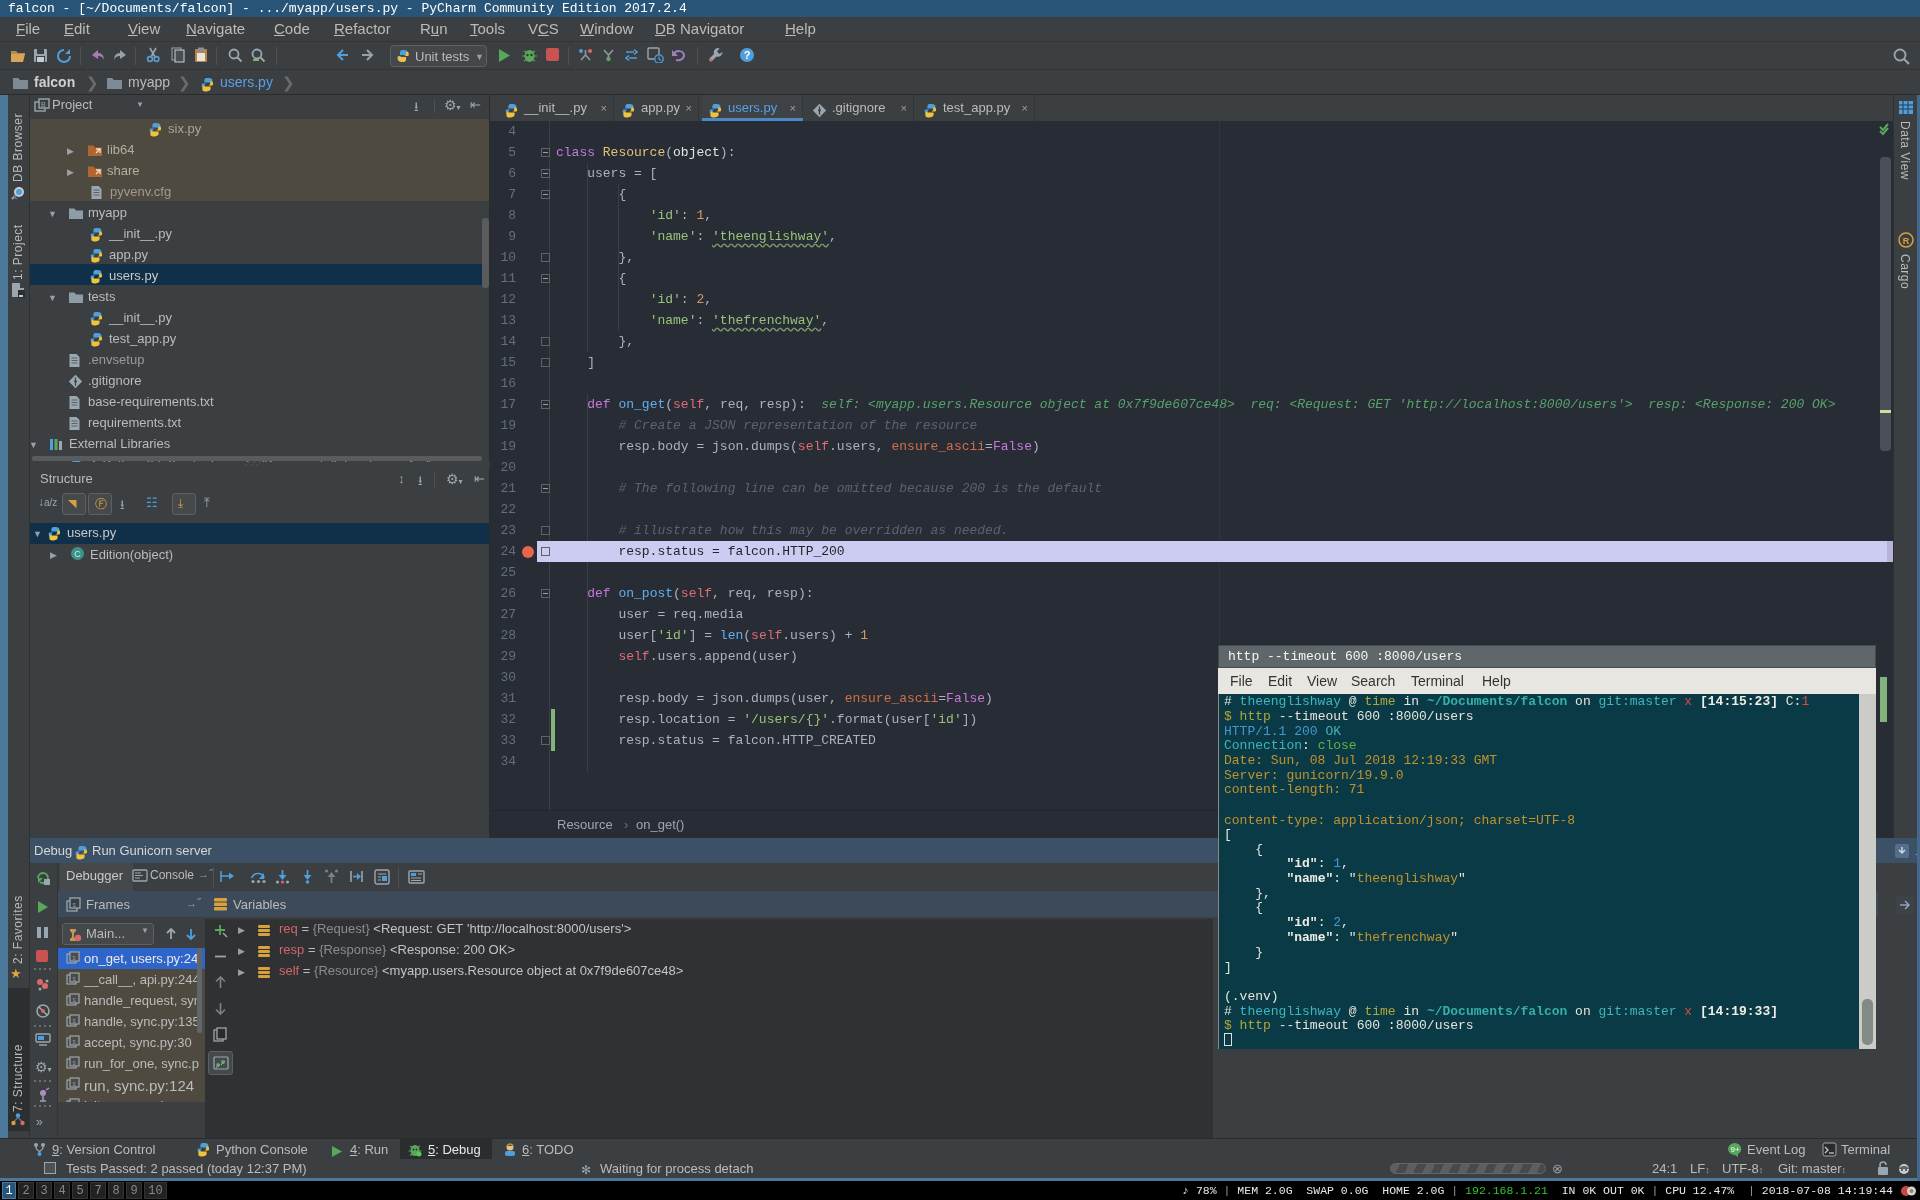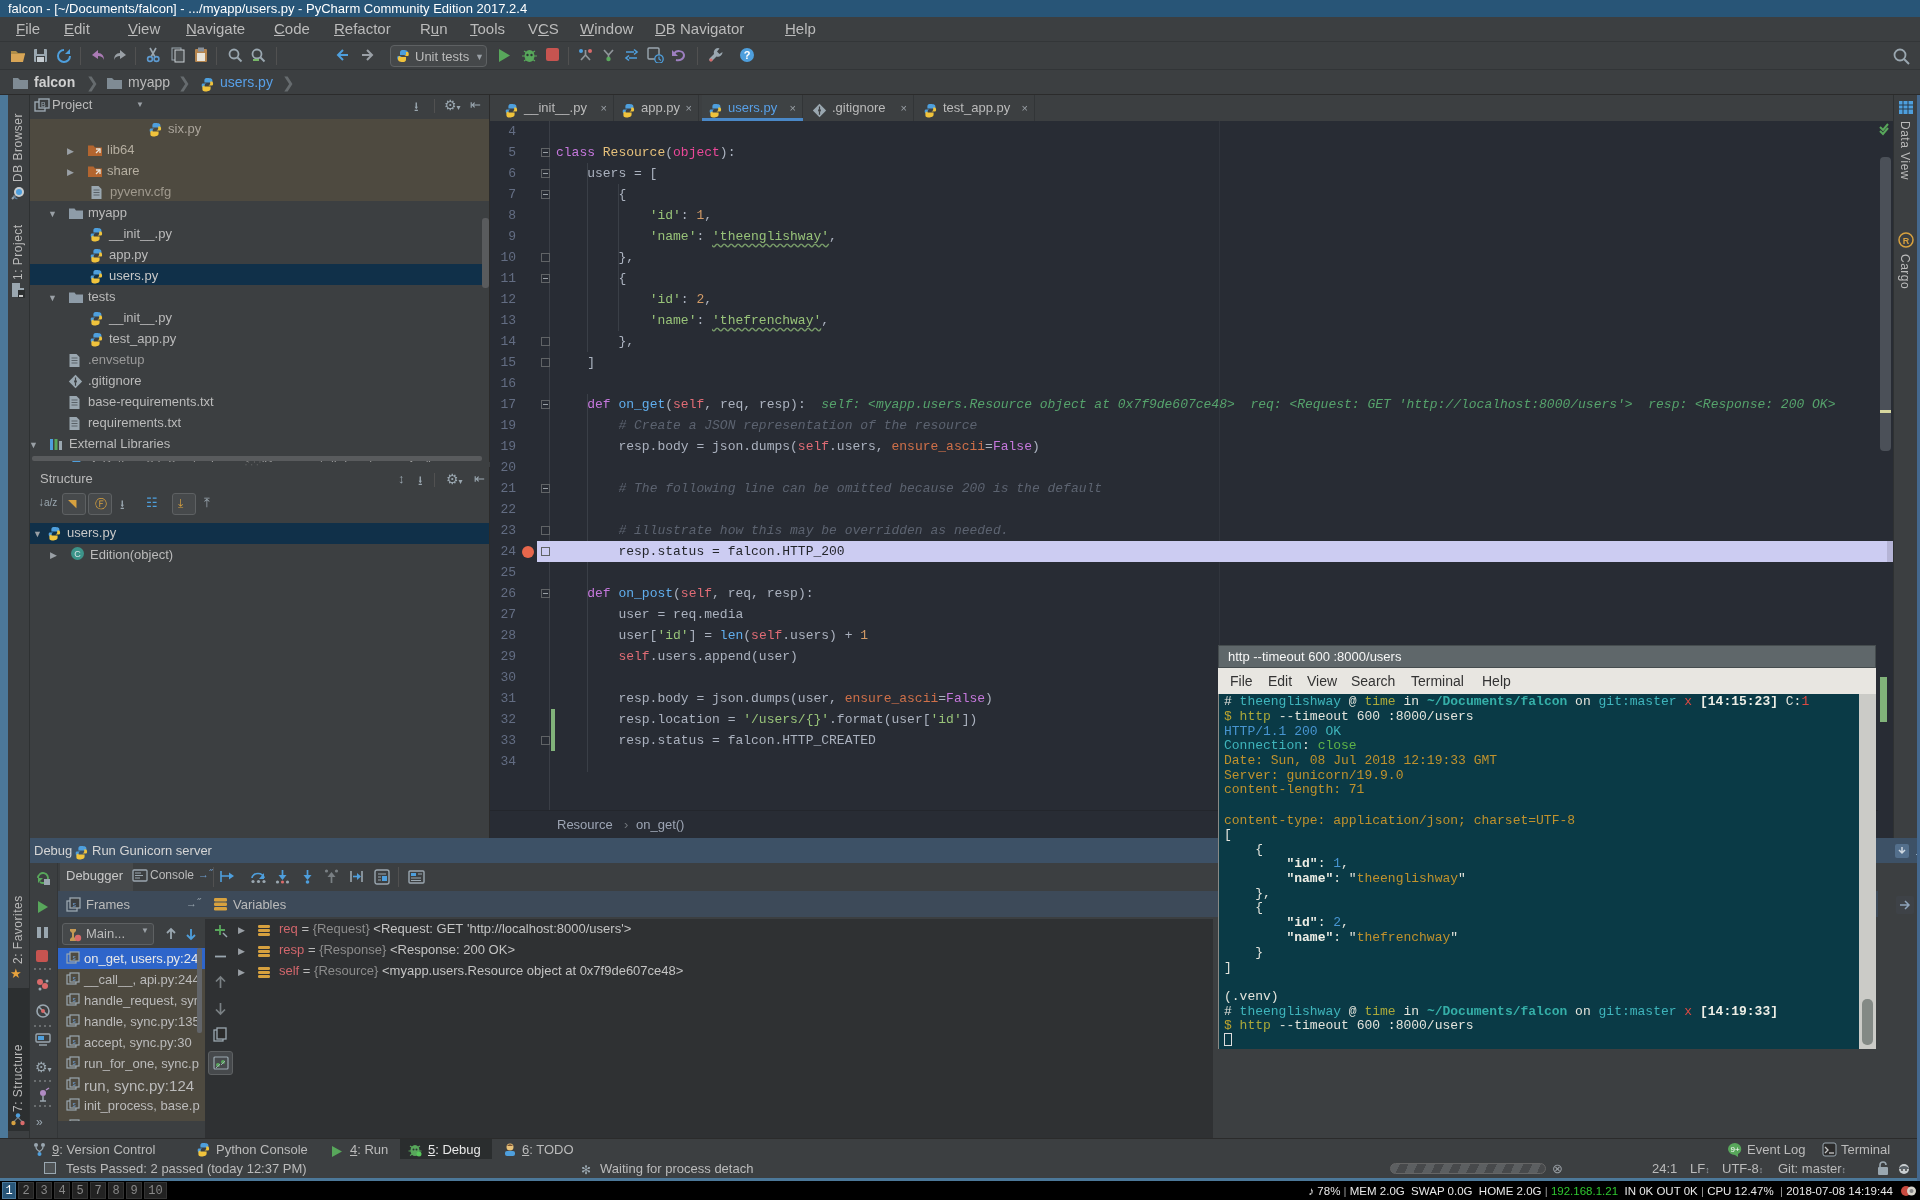--- a/index.html
+++ b/index.html
@@ -1,17 +1,17 @@
 <!DOCTYPE html>
 <html><head><meta charset="utf-8"><title>falcon - PyCharm</title>
 <style>
 *{margin:0;padding:0;box-sizing:border-box;}
 body{width:1920px;height:1200px;overflow:hidden;background:#000;font-family:"Liberation Sans",sans-serif;}
 .abs{position:absolute;}
-.mono{font-family:Liberation Sans, sans-serif;}
+.mono{font-family:Liberation Mono, monospace;}
 #root{position:absolute;top:0;left:0;width:1920px;height:1200px;background:#3c3f41;}
 
 #titlebar{left:0;top:0;width:1920px;height:17px;background:#285577;color:#fff;font-size:13px;line-height:17px;}
 #menubar{left:0;top:17px;width:1920px;height:25px;background:#3c3f41;color:#bbbbbb;font-size:15px;line-height:24px;border-bottom:1px solid #333638;}
 .mitem{position:absolute;top:0;}
 .ul{text-decoration:underline;}
 #toolbar{left:0;top:42px;width:1920px;height:28px;background:#3c3f41;border-bottom:1px solid #323537;}
 #crumbbar{left:0;top:70px;width:1920px;height:25px;background:#3c3f41;border-bottom:1px solid #2b2b2b;color:#bbbbbb;font-size:14px;line-height:25px;}
 
 #lborder{left:0;top:95px;width:8px;height:1086px;background:#4c7899;}
@@ -21,21 +21,21 @@
 
 .panel{background:#3c3f41;}
 
 #tabbar{left:490px;top:95px;width:1388px;height:26px;background:#3c3f41;}
 .tab{position:absolute;top:0;height:26px;line-height:26px;font-size:13px;color:#bbbbbb;}
 #editor{left:490px;top:121px;width:1388px;height:689px;background:#282c34;overflow:hidden;}
 .cl{position:absolute;left:66px;height:21px;line-height:21px;font-size:13px;white-space:pre;font-family:"Liberation Mono",monospace;}
 .ln{position:absolute;width:30px;text-align:right;height:21px;line-height:21px;font-size:13px;color:#636d83;font-family:"Liberation Mono",monospace;}
 .tk-k{color:#c678dd;}
 .tk-cn{color:#e5c07b;}
-.tk-b{color:#ec4899;margin-top:11px;}
+.tk-b{color:#e5e5e5;margin-top:11px;}
 .tk-f{color:#61afef;}
 .tk-s{color:#e06c75;}
 .tk-str{color:#98c379;}
 .tk-num{color:#d19a66;}
 .tk-com{color:#5c6370;font-style:italic;}
 .tk-w{color:#abb2bf;}
 .tk-kw{color:#cf7049;}
 .tk-hint{color:#56a36c;font-style:italic;}
 .tk-dark{color:#23252b;}
 .tk-wavy{color:#98c379;text-decoration:underline;text-decoration-style:wavy;text-decoration-color:#7a9e6a;text-underline-offset:3px;}
@@ -687,21 +687,21 @@
           </svg></span>
         <span class="abs" style="left:23px;top:2px;font-size:13px;color:#bbbbbb;">Main...</span>
         <span class="abs" style="right:4px;top:2px;color:#9aa0a6;font-size:8px;">▼</span>
       </div>
 <span class="abs" style="left:106px;top:36px;"><svg width="14" height="14" viewBox="0 0 14 14">
           <path d="M7 2 v10 M3 6 l4-4 l4 4" stroke="#9aa7b0" stroke-width="1.8" fill="none"></path>
         </svg></span>
 <span class="abs" style="left:126px;top:36px;"><svg width="14" height="14" viewBox="0 0 14 14">
           <path d="M7 2 v10 M3 8 l4 4 l4-4" stroke="#4e9fdd" stroke-width="1.8" fill="none"></path>
         </svg></span>
-<div class="abs" style="left:0;top:57px;width:147px;height:173px;background:#4e4a40;overflow:hidden;text-decoration:underline;">
+<div class="abs" style="left:0;top:57px;width:147px;height:154px;background:#4e4a40;overflow:hidden;text-decoration:underline;">
 <div class="abs" style="left:0;top:0px;width:147px;height:21px;background:#2e65ca;"></div>
 <div class="abs" style="left:8px;top:3px;"><svg width="14" height="14" viewBox="0 0 14 14">
             <rect x="1" y="3" width="9" height="9" fill="none" stroke="#9aa7b0" stroke-width="1.2"></rect>
             <rect x="4" y="1" width="9" height="9" fill="#4e4a40" stroke="#9aa7b0" stroke-width="1.2"></rect>
             <text x="6.5" y="8.5" font-size="6.5" fill="#6f9fd3" font-family="Liberation Sans">s</text>
           </svg></div>
 <div class="abs" style="left:26px;top:3px;font-size:13px;color:#e8e8e8;white-space:pre;">on_get,&nbsp;users.py:24</div>
 <div class="abs" style="left:8px;top:24px;"><svg width="14" height="14" viewBox="0 0 14 14">
             <rect x="1" y="3" width="9" height="9" fill="none" stroke="#9aa7b0" stroke-width="1.2"></rect>
             <rect x="4" y="1" width="9" height="9" fill="#4e4a40" stroke="#9aa7b0" stroke-width="1.2"></rect>

